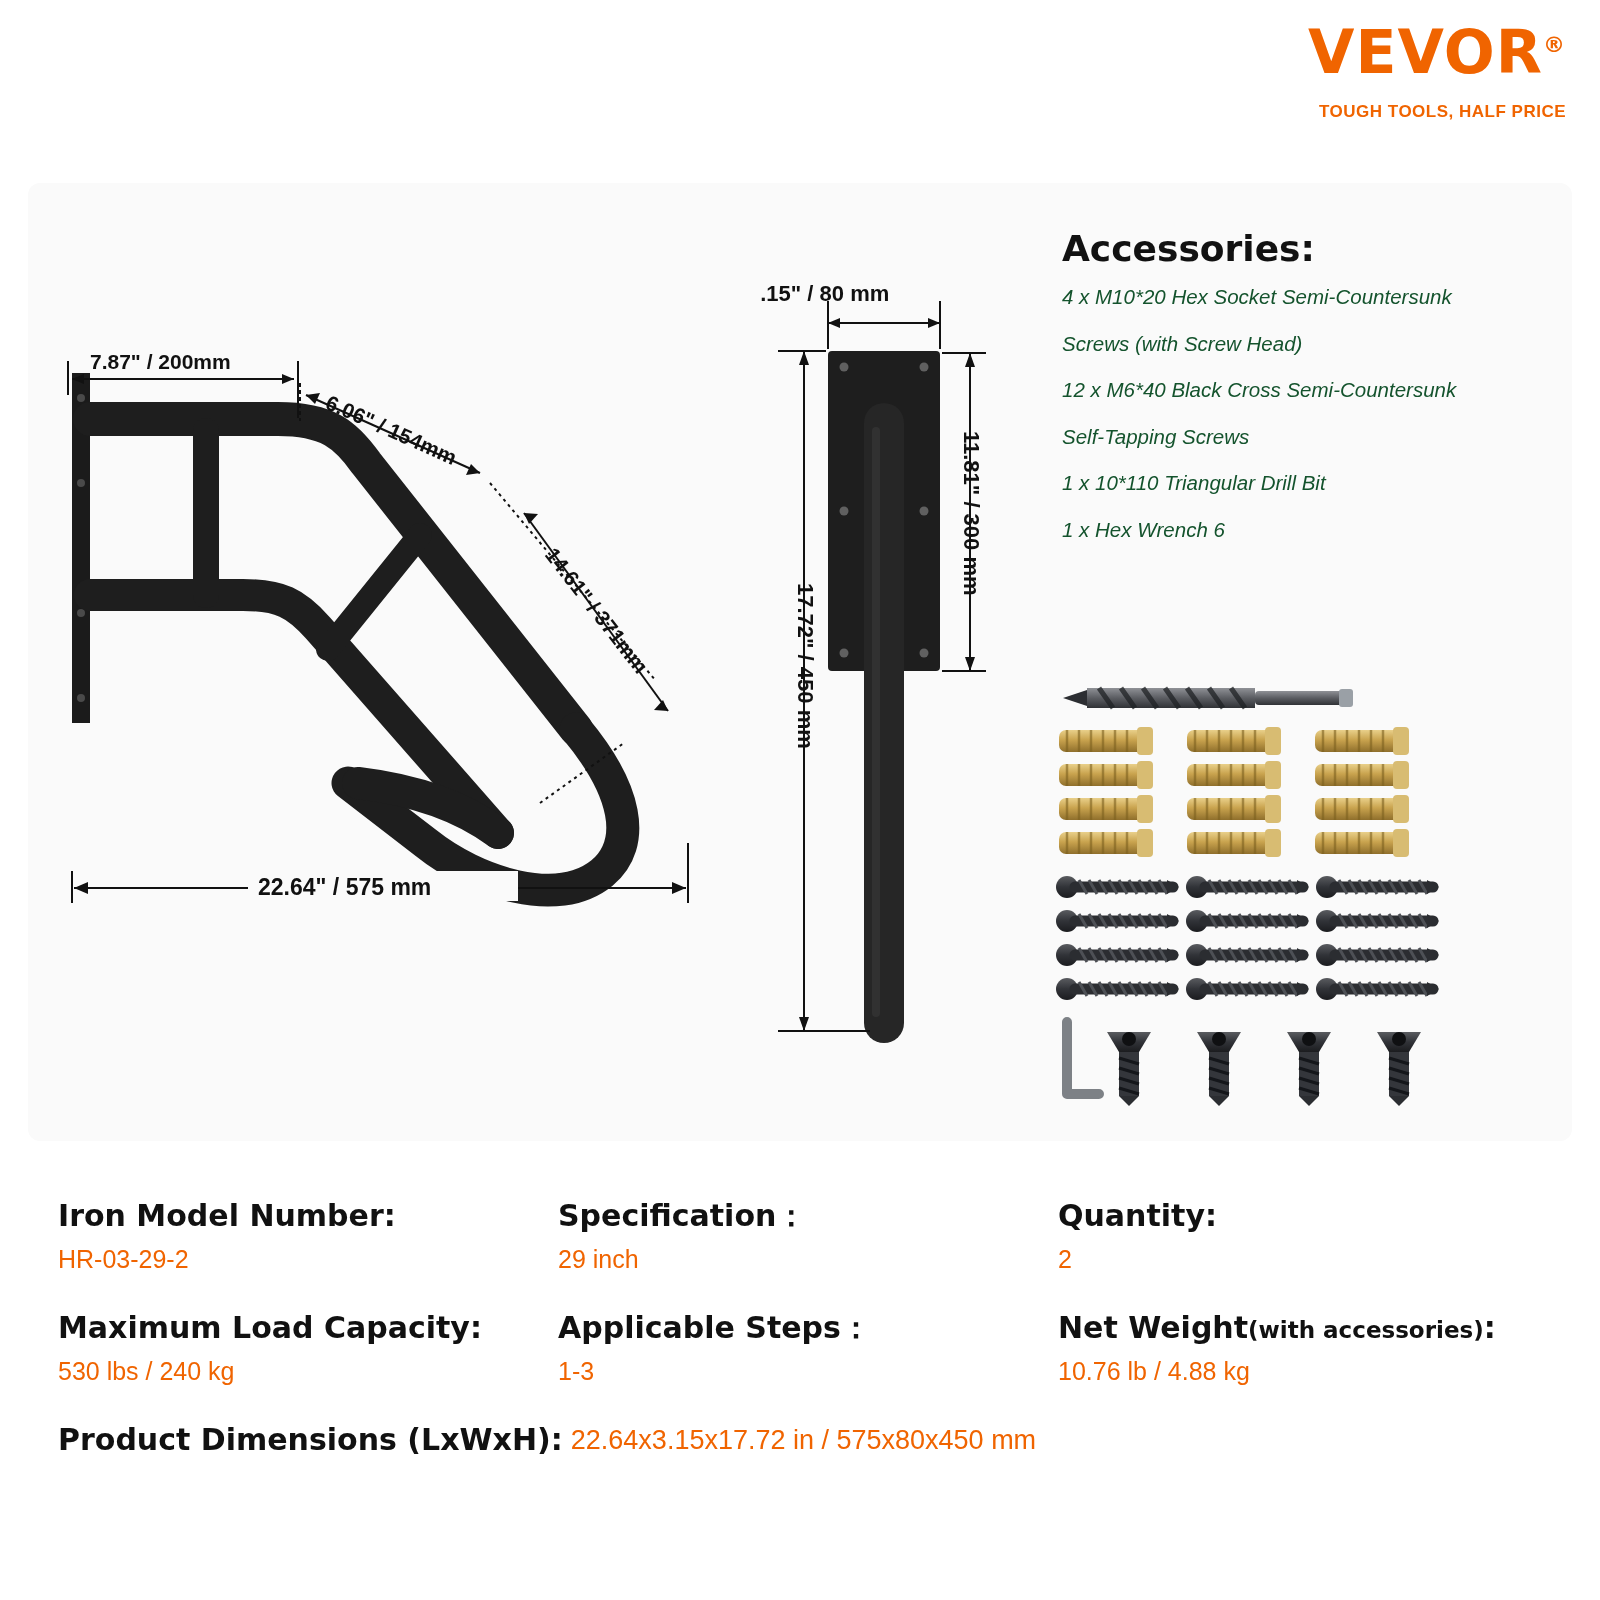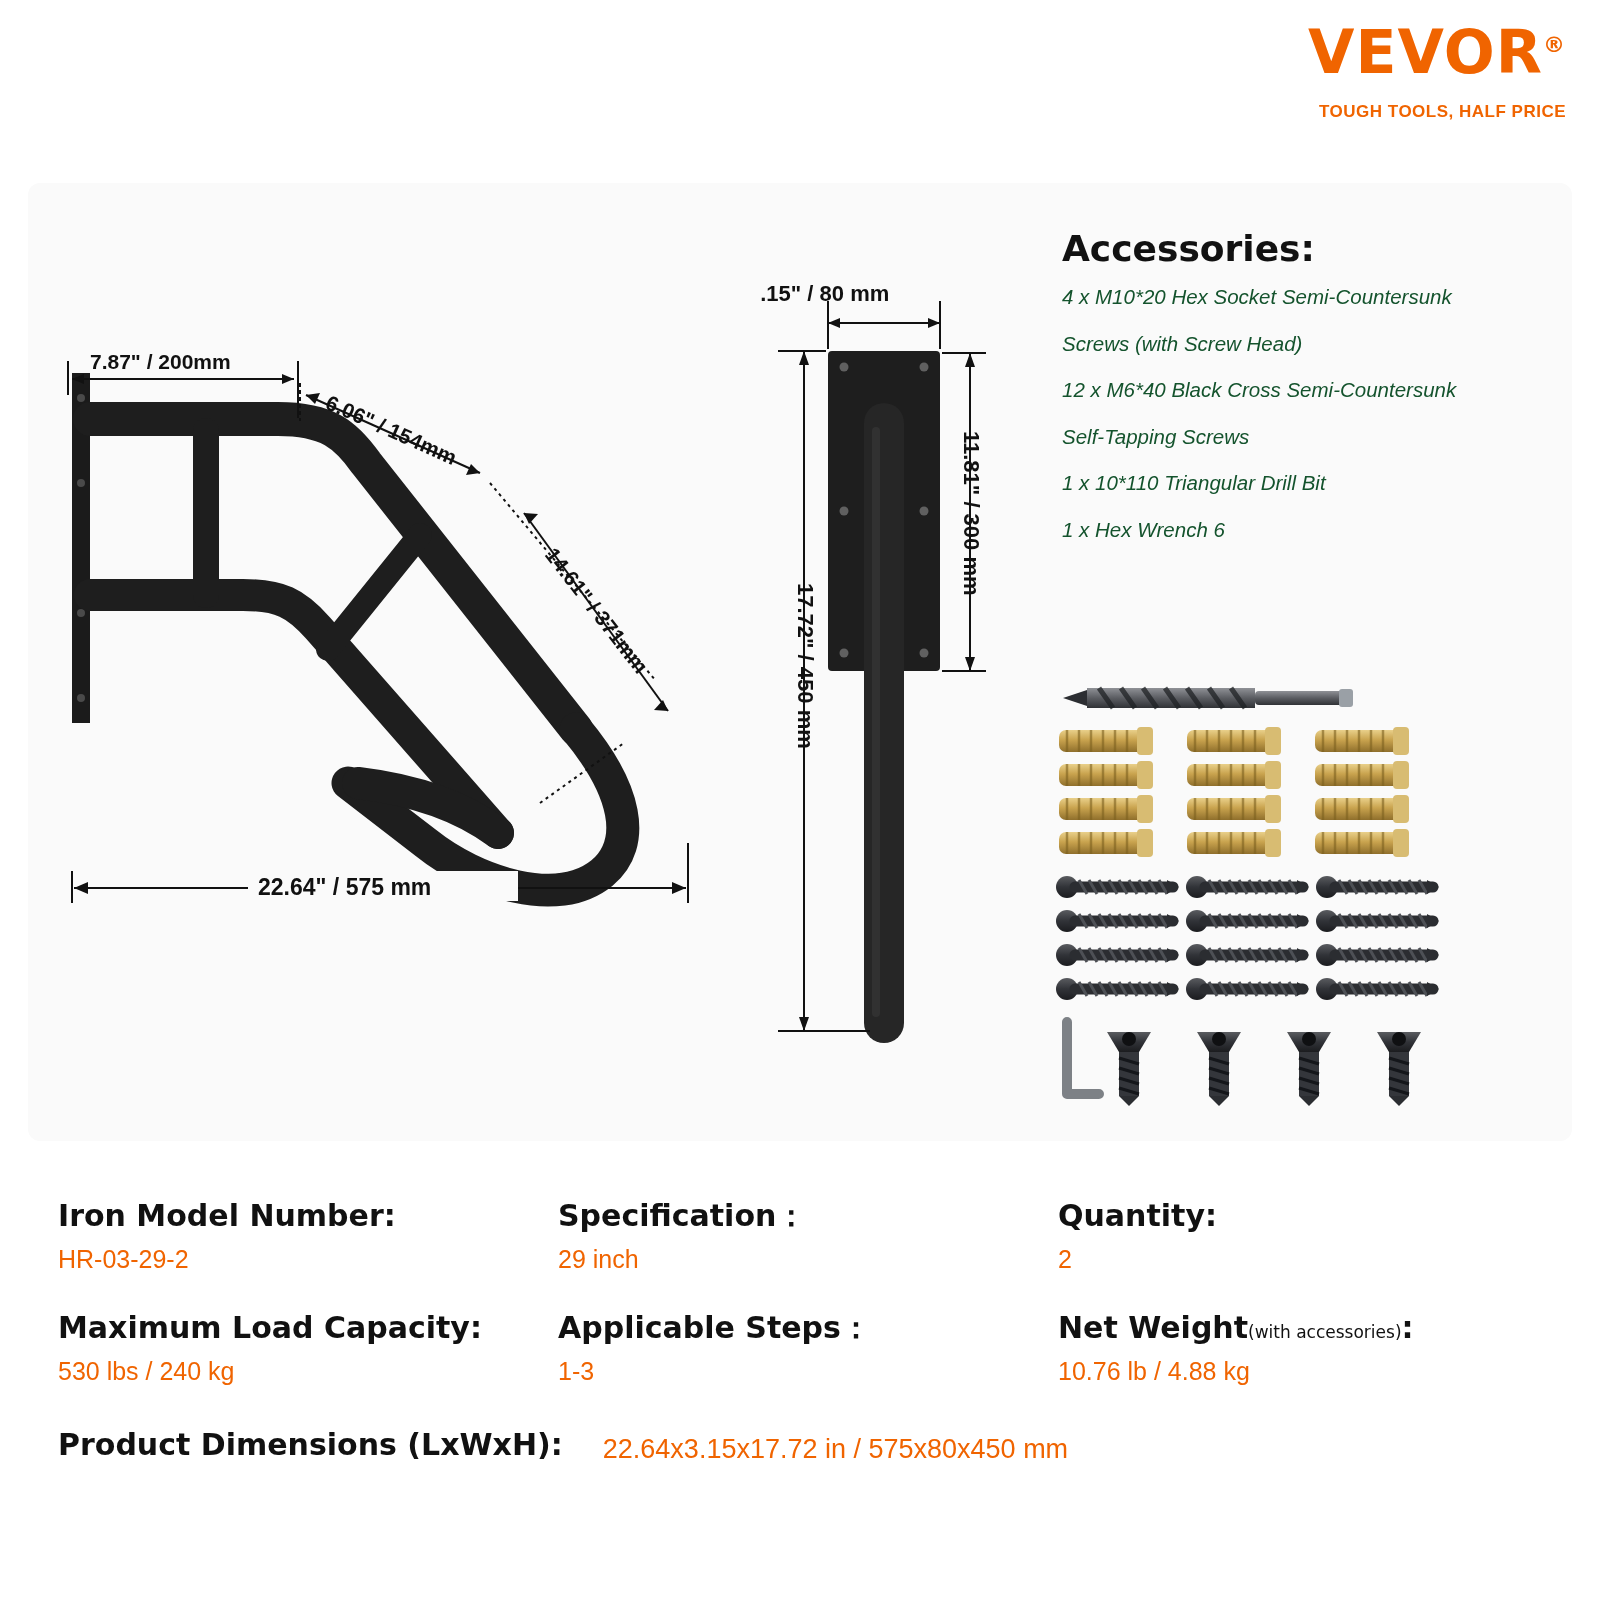--- a/index.html
+++ b/index.html
@@ -104,40 +104,40 @@
   .specs {
     position: absolute;
     left: 58px; top: 1196px;
     width: 1500px;
   }
   .spec-row {
     display: flex;
     margin-bottom: 16px;
   }
   .spec-col { width: 500px; }
-  .spec-col.wide { width: 1500px; display: flex; align-items: center; gap: 32px; }
+  .spec-col.wide { width: 1500px; display: flex; align-items: flex-start; }
   .spec-label {
     font-size: 30px;
     font-weight: bold;
     color: #111;
     line-height: 1.35;
     font-family: "DejaVu Sans", sans-serif;
   }
   .spec-label .small {
-    font-size: 17px;
-    font-weight: normal;
+    font-size: 23px;
+    font-weight: bold;
   }
   .spec-value {
     font-size: 25px;
     color: #f06400;
     line-height: 1.5;
     margin-top: 4px;
   }
   .spec-col.wide .spec-value {
-    margin-top: 9px;
+    margin-top: 0;
     margin-left: 8px;
     font-size: 27px;
   }
   .gap-row { height: 14px; }
 </style>
 </head>
 <body>
 
 <div class="page">
 

